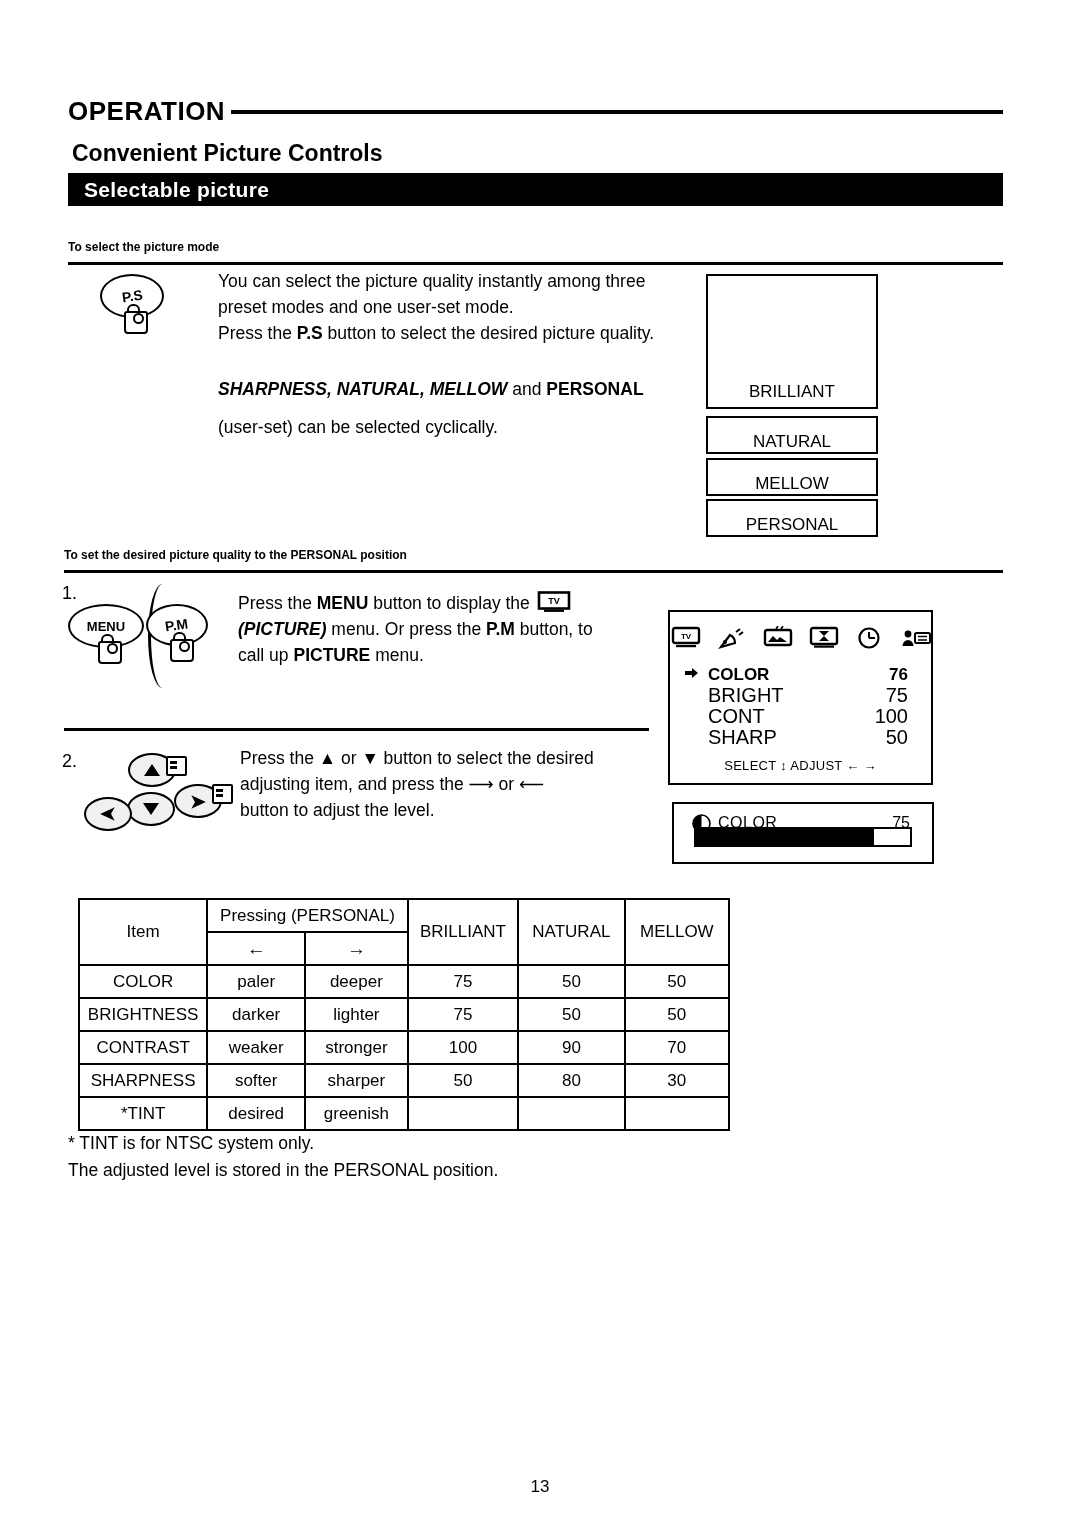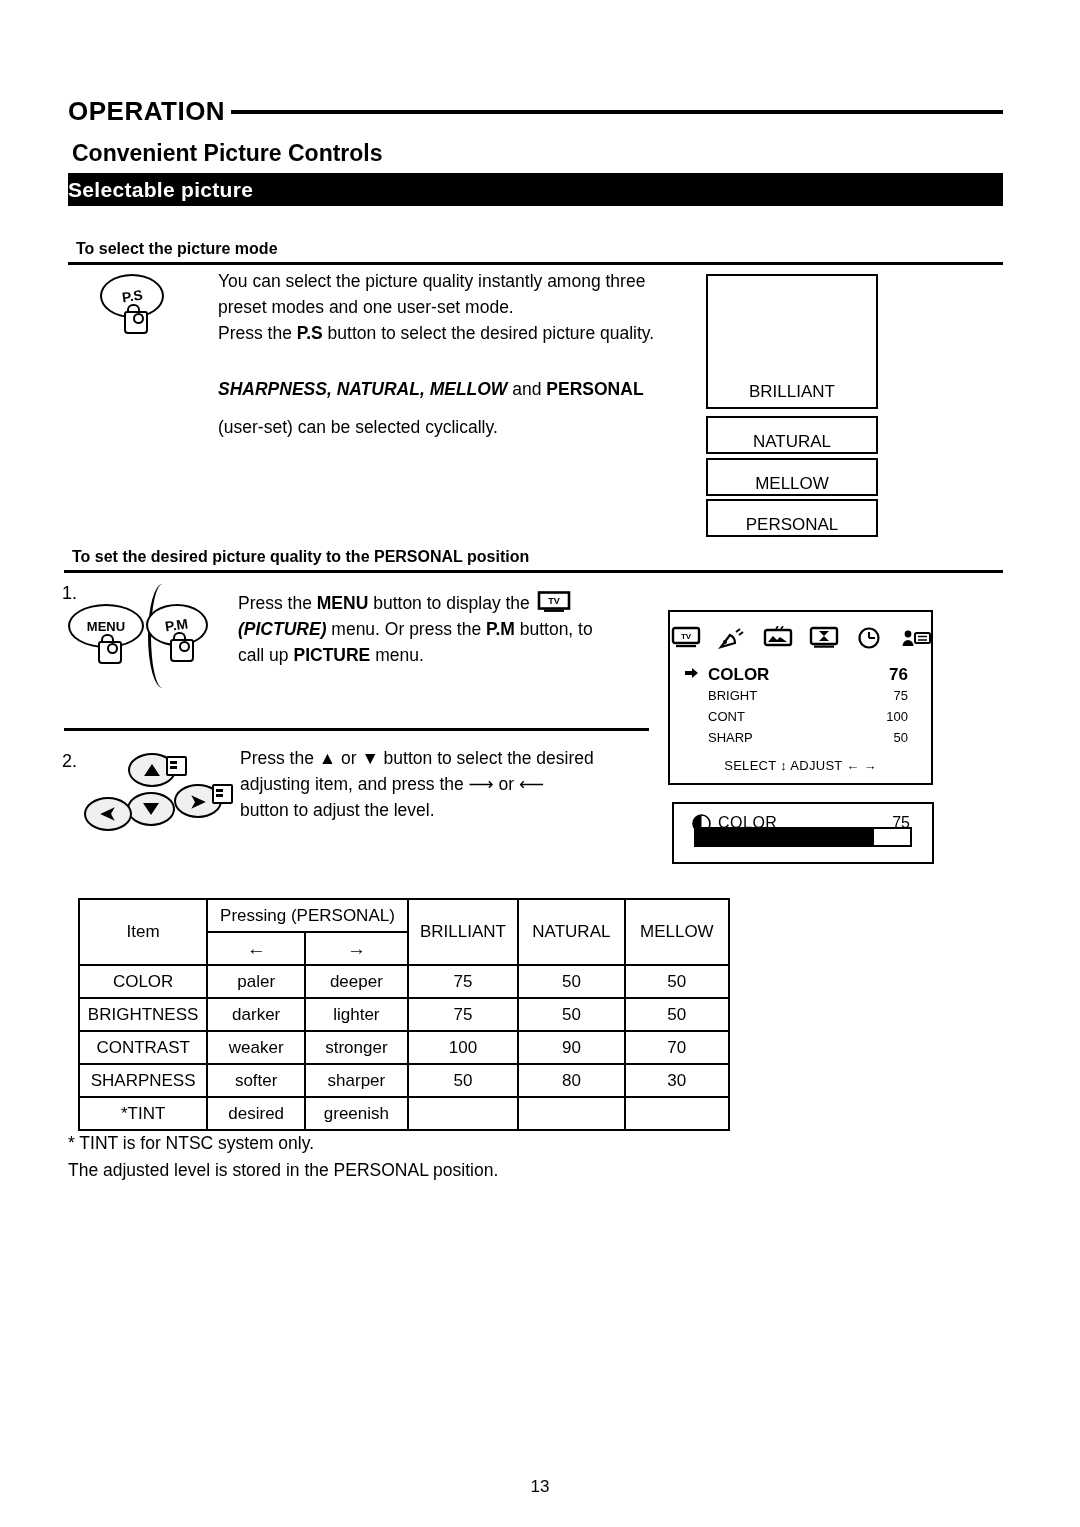--- a/index.html
+++ b/index.html
@@ -56,29 +56,29 @@
     width: 935px;
     height: 33px;
     background: #000;
     color: #fff;
     display: flex;
     align-items: center;
   }
   .black-band span {
     font-size: 21px;
     font-weight: bold;
+    padding-left: 16px;
     letter-spacing: 0.3px;
   }
 
   
   .sec-head {
     position: absolute;
-    font-size: 16px;
+    font-size: 12px;
     font-weight: bold;
-    margin-left: 8px;
   }
   .sec-rule {
     position: absolute;
     background: #000;
   }
 
   
   .body-text {
     position: absolute;
     font-size: 17.5px;
@@ -220,21 +220,21 @@
   }
   .osd-icon { width: 30px; height: 24px; }
   .osd-rows {
     position: absolute;
     left: 38px; top: 52px;
     width: 200px;
   }
   .osd-row {
     display: flex;
     justify-content: space-between;
-    font-size: 13px;
+    font-size: 20px;
     line-height: 21px;
   }
   .osd-row.active { font-weight: bold; font-size: 17px; }
   .osd-row .lbl { position: relative; }
   .osd-pointer {
     position: absolute;
     left: -24px; top: 1px;
     width: 18px; height: 15px;
   }
   .osd-footer {

